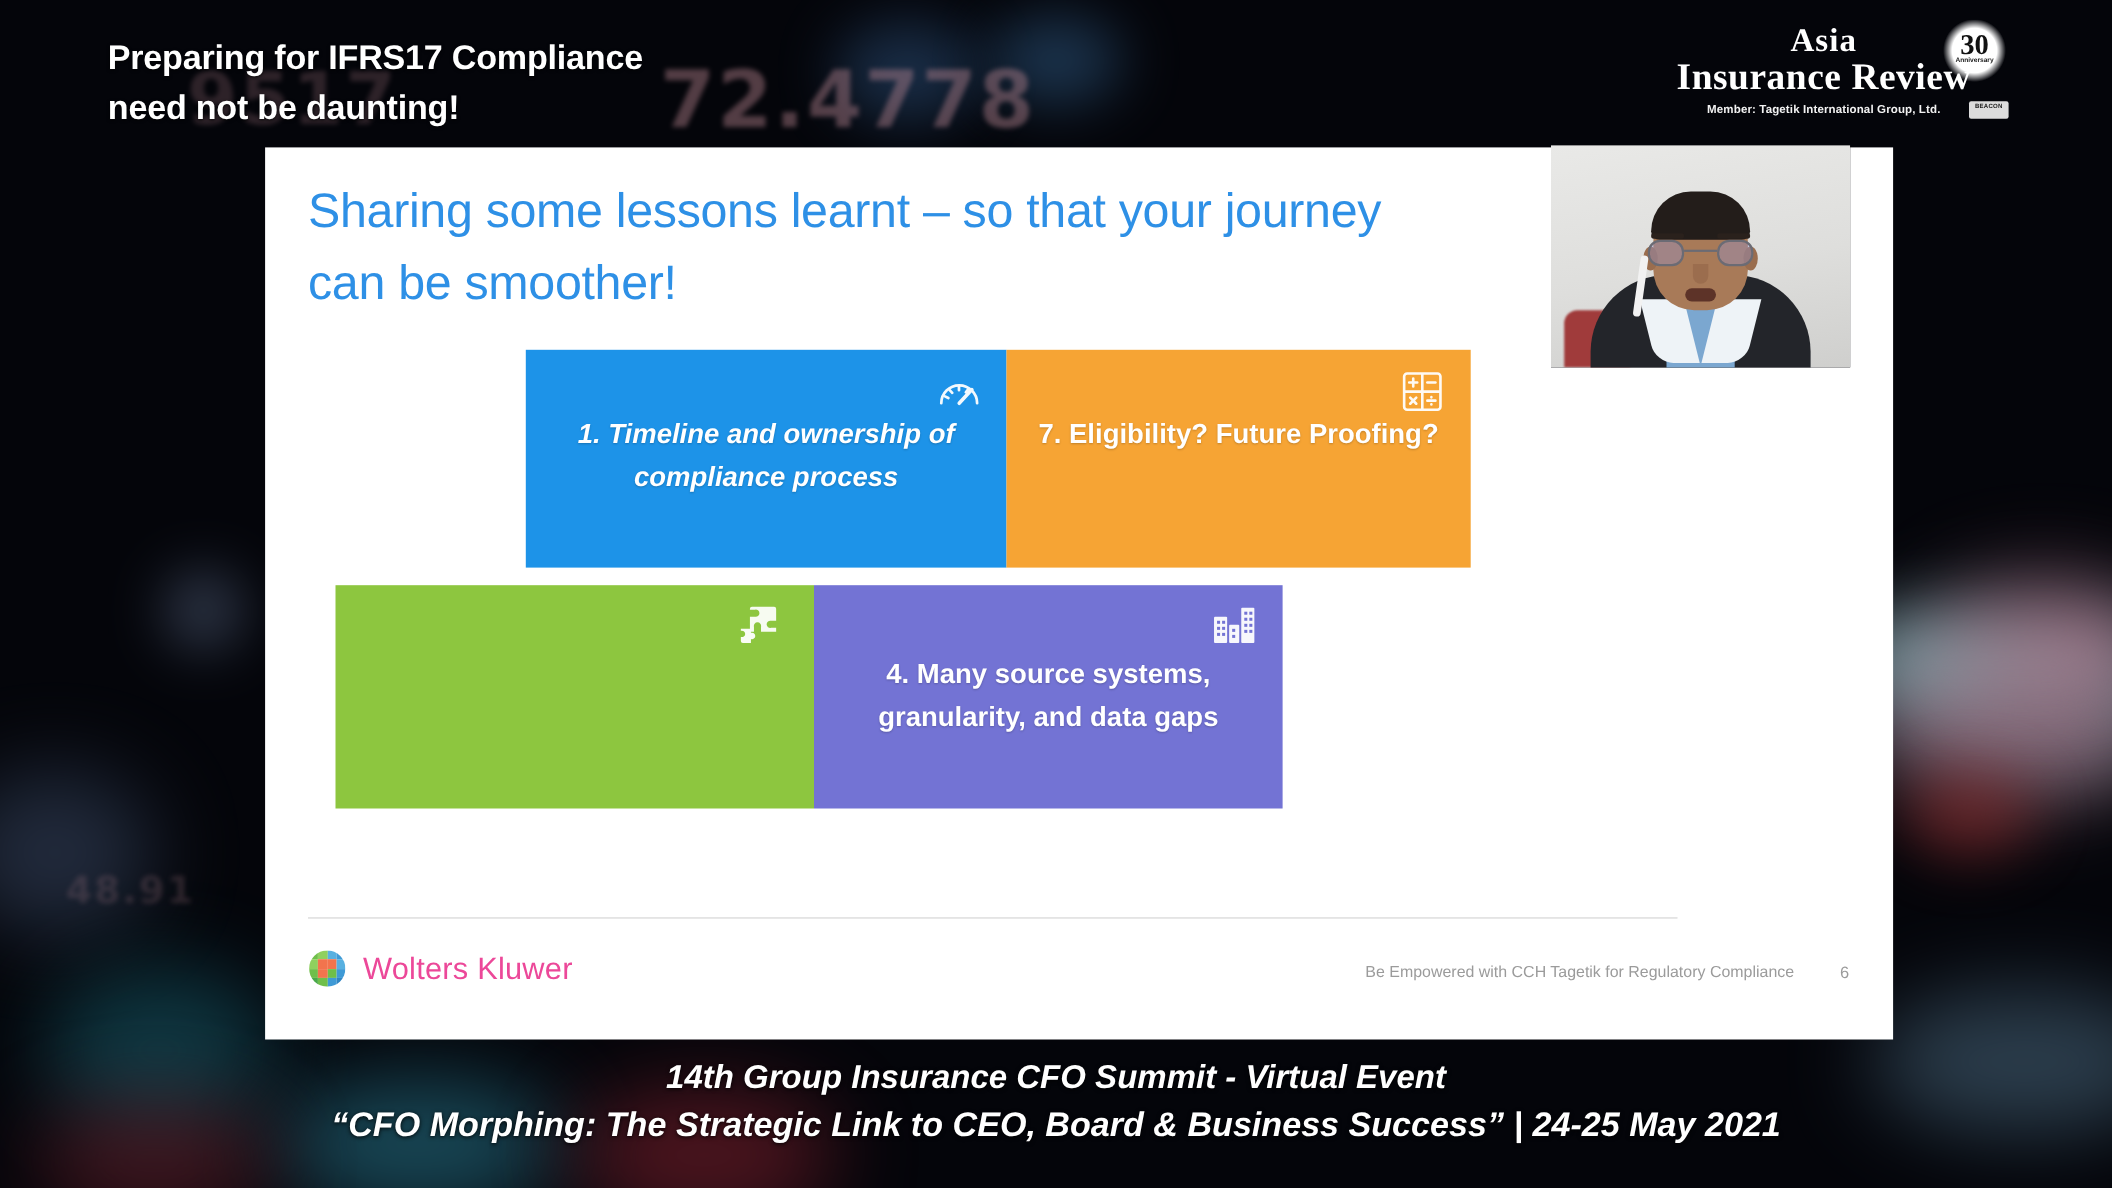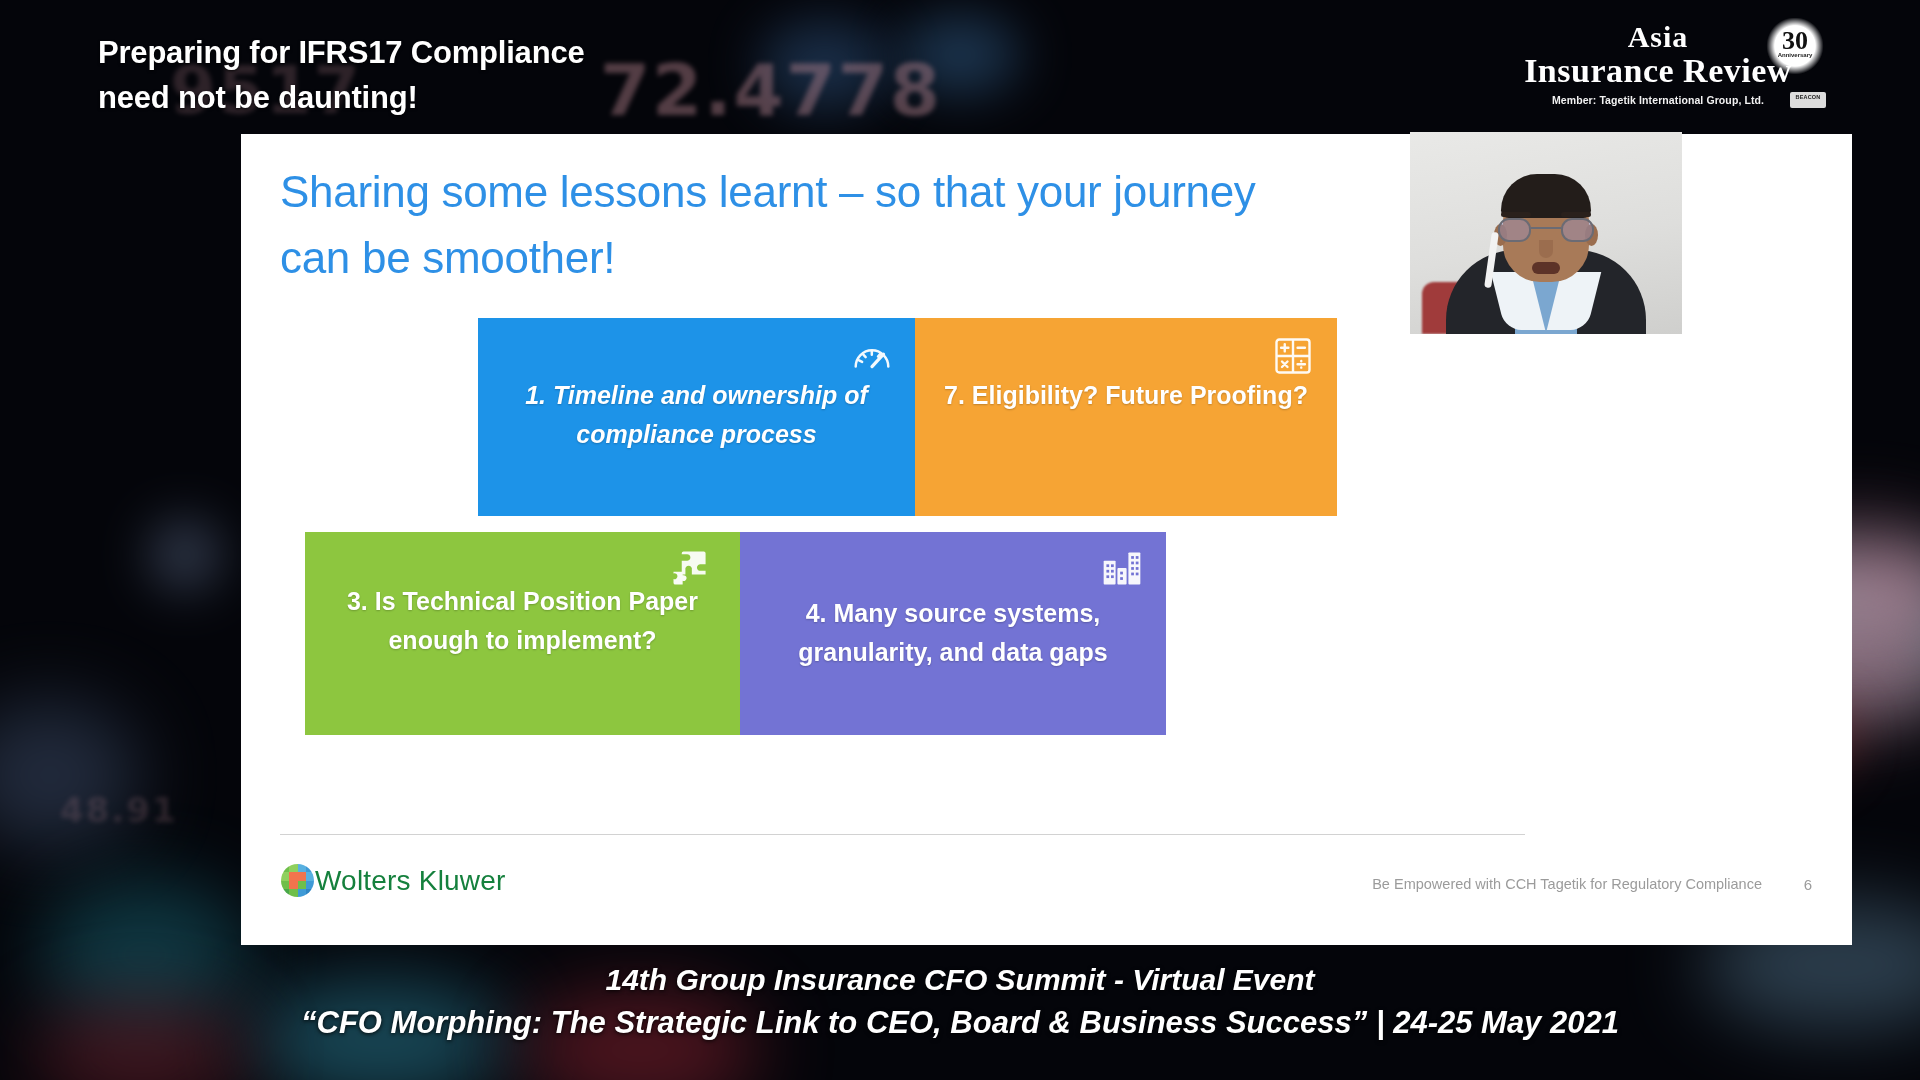--- a/index.html
+++ b/index.html
@@ -68,21 +68,21 @@
   }
   #air-beacon {
     position:absolute; right:-18px; bottom:-2px;
     width:36px; height:16px; background:#dcdcdc;
     border-radius:2px; color:#1a1a1a; font-size:5.5px; font-weight:bold;
     text-align:center; line-height:8px; padding-top:1px; letter-spacing:.2px;
   }
 
   
   #slide {
-    position:absolute; left:241px; top:134px; width:1611px; height:811px;
+    position:absolute; left:241px; top:134px; width:1480px; height:811px;
     background:#ffffff;
   }
   #slide-title {
     position:absolute; left:39px; top:25px; width:1040px;
     color:#2e90e6; font-size:44px; font-weight:normal; line-height:66px;
     letter-spacing:-0.3px;
   }
 
   .box { position:absolute; color:#fff; }
   .box .label {
@@ -99,21 +99,21 @@
     background:#d2d2d2;
   }
   #wk-logo { position:absolute; left:40px; top:730px; display:flex; align-items:center; }
   #wk-mark {
     width:33px; height:33px; border-radius:50%; overflow:hidden;
     display:grid; grid-template-columns:repeat(4,1fr); grid-template-rows:repeat(4,1fr);
     flex:0 0 auto;
   }
   #wk-mark i { display:block; }
   #wk-name {
-    margin-left:1px; color:#15803d; font-size:28px;
+    margin-left:16px; color:#ec4899; font-size:28px;
     font-family:"Liberation Sans", sans-serif; font-weight:300; letter-spacing:.2px;
   }
   #footer-note {
     position:absolute; right:90px; top:742px;
     color:#9b9b9b; font-size:14.5px; white-space:nowrap;
   }
   #page-num {
     position:absolute; right:40px; top:742px;
     color:#9b9b9b; font-size:15px;
   }
@@ -250,21 +250,20 @@
     <span class="label" style="top:58px;">7. Eligibility? Future Proofing?</span>
   </div>
 
   <div class="box" id="box3" style="left: 64px; top: 398px; width: 435px; height: 203px; background: rgb(141, 198, 63);">
     <span class="ico" style="right:26px; top:14px;">
       <svg viewBox="0 0 48 48" width="44" height="44" fill="#fff">
         <path d="M26 6 h13 a2 2 0 0 1 2 2 v12 h-5 a3.6 3.6 0 1 0 0 7 h5 v4 h-15 v-5 a3.6 3.6 0 1 0 -7 0 v5 h-4 V16 h5 a3.6 3.6 0 1 0 0-7 h-5 V8 a2 2 0 0 1 2-2 h9z" opacity="0.98"></path>
         <path d="M8 28 h8 v4 a3.2 3.2 0 1 1 0 6 v4 H8 a2 2 0 0 1-2-2 v-4 a3.2 3.2 0 1 0 0-6v-2z"></path>
       </svg>
     </span>
-    <span class="label" style="top:50px;">3. Is Technical Position Paper enough to implement?</span>
   </div>
 
   <div class="box" id="box4" style="left: 499px; top: 398px; width: 426px; height: 203px; background: rgb(115, 115, 212);">
     <span class="ico" style="right:20px; top:14px;">
       <svg viewBox="0 0 48 48" width="44" height="44" fill="#fff">
         <rect x="4" y="16" width="13" height="26" rx="1"></rect>
         <rect x="19" y="24" width="10" height="18" rx="1"></rect>
         <rect x="31" y="7" width="13" height="35" rx="1"></rect>
         <g fill="#7373d4">
           <rect x="7" y="20" width="3" height="3"></rect>

